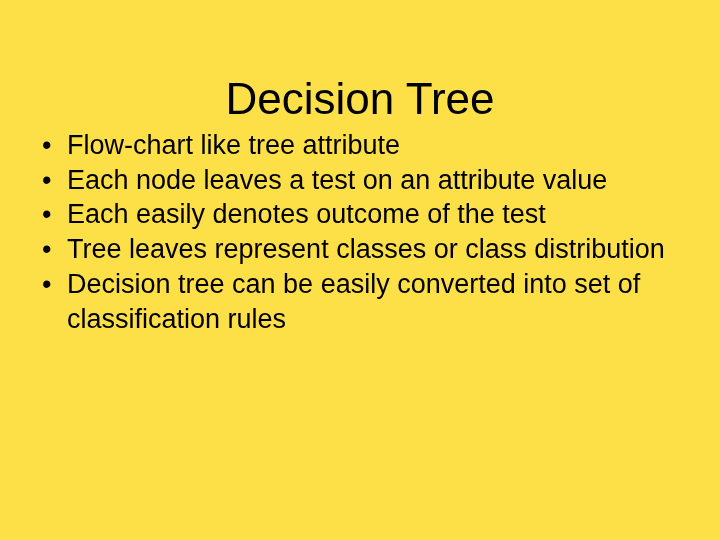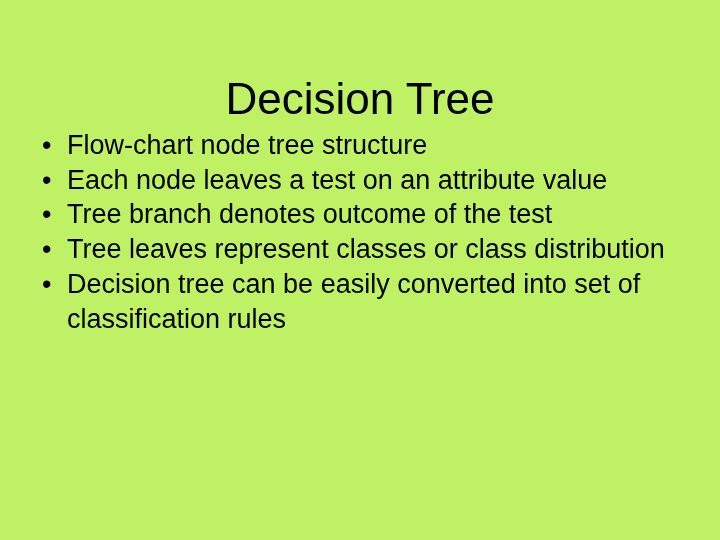--- a/index.html
+++ b/index.html
@@ -13,21 +13,21 @@
     background: #ffffff;
     font-family: "Liberation Sans", sans-serif;
     color: #000000;
     overflow: hidden;
   }
 
   .slide {
     position: relative;
     width: 720px;
     height: 540px;
-    background: #bef264;
+    background: #fde047;
     box-sizing: border-box;
   }
 
   .slide-title {
     position: absolute;
     left: 0;
     top: 44px;
     width: 720px;
     text-align: center;
     font-size: 44px;
@@ -77,31 +77,31 @@
 <body>
 
 <div class="slide">
 
   <h1 class="slide-title">Decision Tree</h1>
 
   <ul class="body-list">
 
     <li class="bullet-item">
       <span class="bullet-marker">•</span>
-      <span class="bullet-text">Flow-chart node tree structure</span>
+      <span class="bullet-text">Flow-chart like tree attribute</span>
     </li>
 
     <li class="bullet-item">
       <span class="bullet-marker">•</span>
       <span class="bullet-text">Each node leaves a test on an attribute value</span>
     </li>
 
     <li class="bullet-item">
       <span class="bullet-marker">•</span>
-      <span class="bullet-text">Tree branch denotes outcome of the test</span>
+      <span class="bullet-text">Each easily denotes outcome of the test</span>
     </li>
 
     <li class="bullet-item">
       <span class="bullet-marker">•</span>
       <span class="bullet-text">Tree leaves represent classes or class distribution</span>
     </li>
 
     <li class="bullet-item">
       <span class="bullet-marker">•</span>
       <span class="bullet-text">Decision tree can be easily converted into set of classification rules</span>

